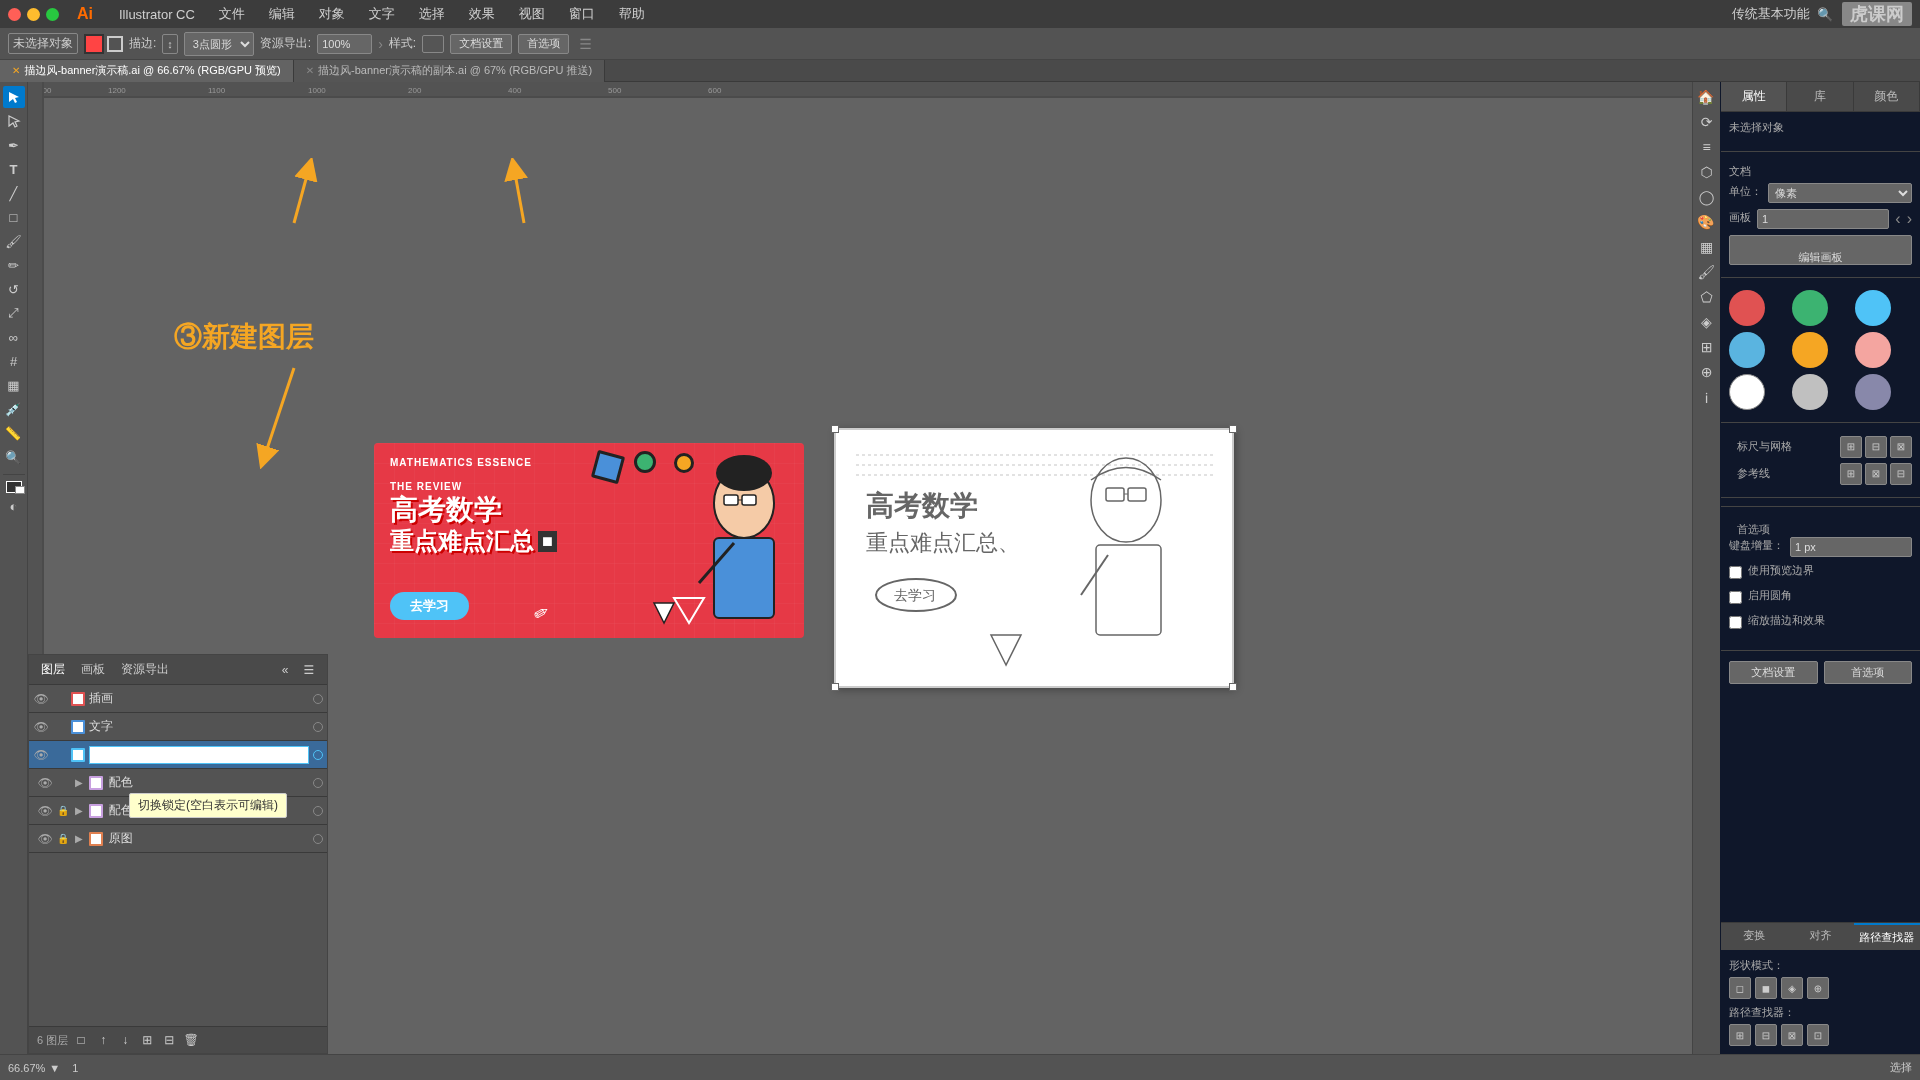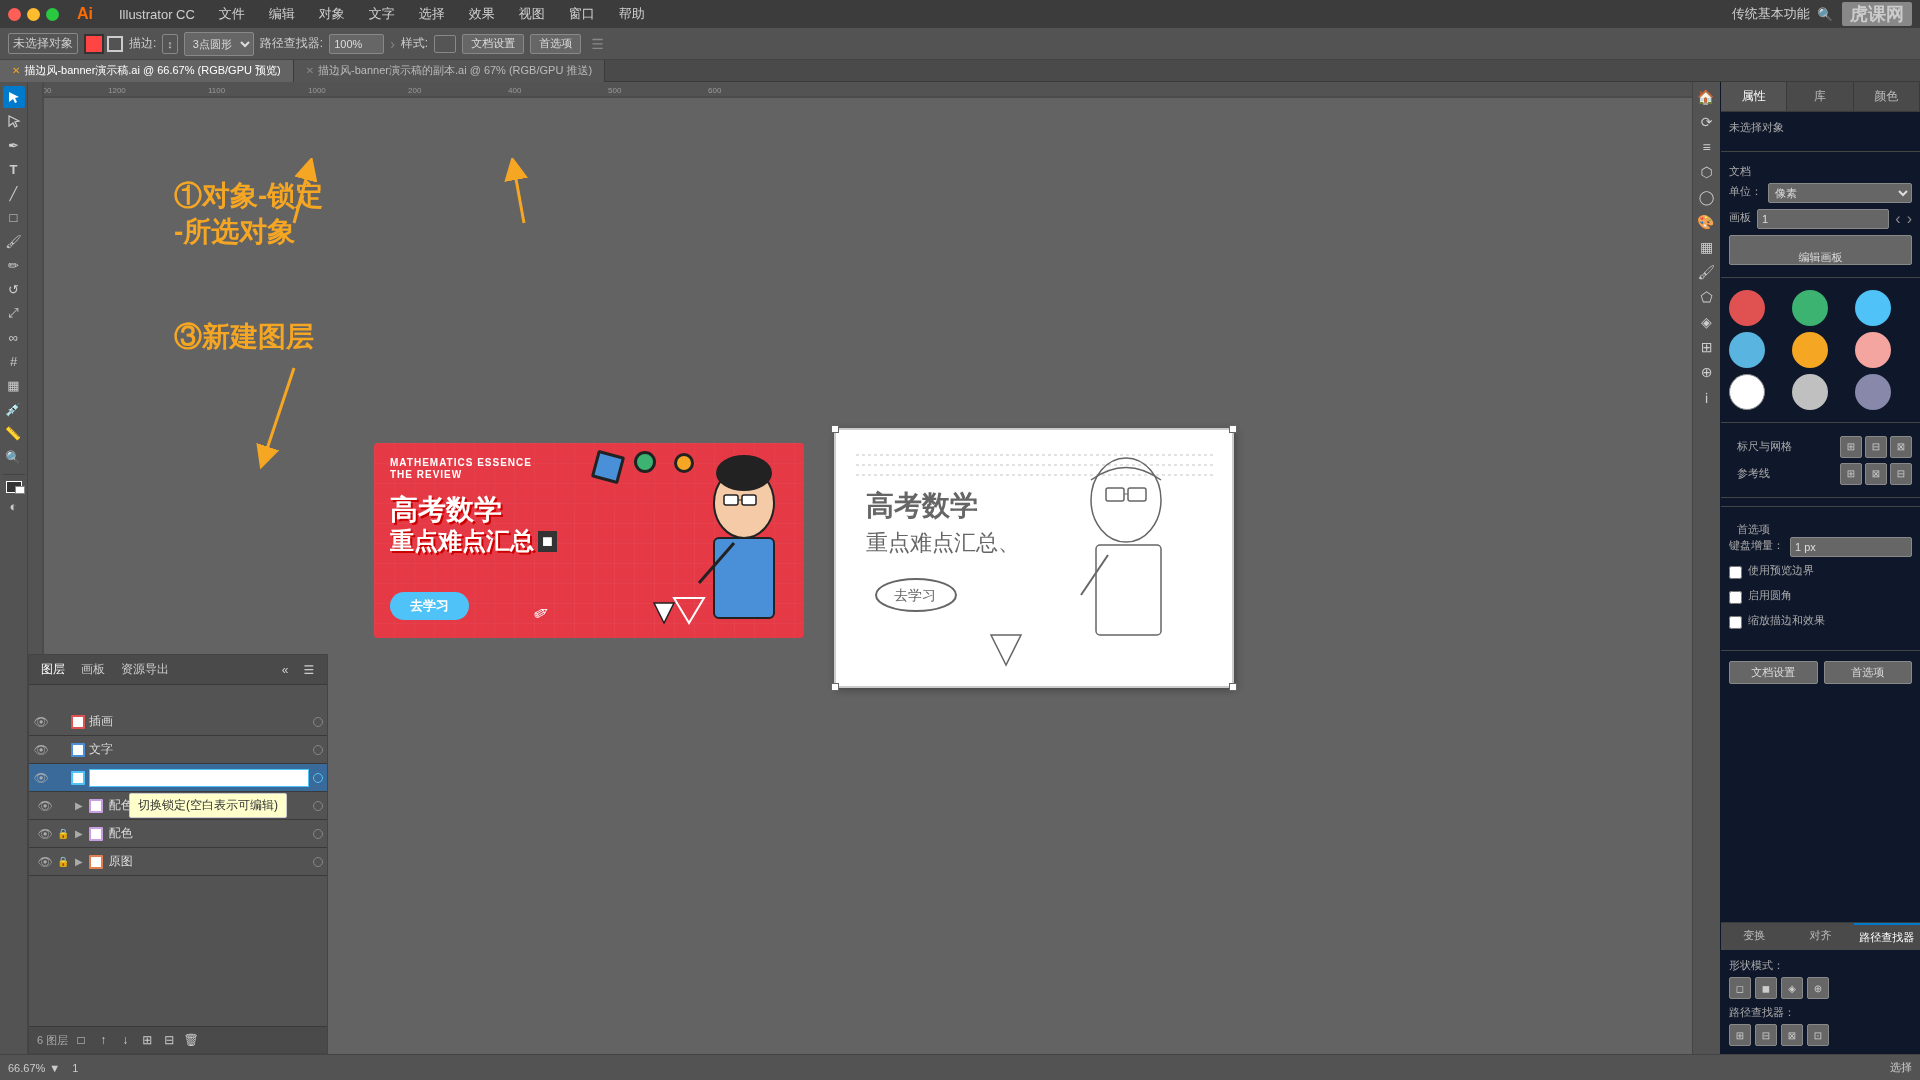--- a/index.html
+++ b/index.html
@@ -177,21 +177,20 @@
       position: absolute;
       left: 28px;
       bottom: 26px;
       width: 300px;
       height: 400px;
       background: #535353;
       border: 1px solid #444;
       display: flex;
       flex-direction: column;
       z-index: 50;
-      gap: 23px;
     }
     .layers-header {
       display: flex;
       align-items: center;
       background: #4a4a4a;
       padding: 4px 8px;
       gap: 8px;
       border-bottom: 1px solid #3a3a3a;
     }
     .layers-tab { font-size: 12px; color: #ccc; cursor: pointer; padding: 2px 4px; }
@@ -308,21 +307,21 @@
     <div style="width:20px;height:20px;background:#ff4444;border:2px solid #333;cursor:pointer;"></div>
     <div style="width:16px;height:16px;background:transparent;border:2px solid #ccc;cursor:pointer;"></div>
   </div>
   <span class="toolbar-label">描边:</span>
   <div style="display:flex;align-items:center;border:1px solid #888;height:20px;padding:0 4px;background:#555;border-radius:2px;">
     <span style="color:#ccc;font-size:11px;">↕</span>
   </div>
   <select class="toolbar-select">
     <option>3点圆形</option>
   </select>
-  <span class="toolbar-label">路径查找器:</span>
+  <span class="toolbar-label">资源导出:</span>
   <input class="toolbar-input" value="100%" style="width: 55px;">
   <span style="color:#888;font-size:14px;">›</span>
   <span class="toolbar-label">样式:</span>
   <div style="width:22px;height:18px;background:#555;border:1px solid #888;border-radius:2px;"></div>
   <button class="toolbar-btn">文档设置</button>
   <button class="toolbar-btn">首选项</button>
   <span style="color:#888;font-size:14px;margin-left:4px;">☰</span>
 </div>
 
 <div id="tabs">
@@ -392,23 +391,20 @@
 
     <div class="ruler-v">
       <svg width="16" height="100%" style="position:absolute;top:0;left:0;">
         <rect width="16" height="100%" fill="#535353"></rect>
         <line x1="15" y1="0" x2="15" y2="100%" stroke="#444" stroke-width="1"></line>
       </svg>
     </div>
 
     <div id="canvas-content">
 
-      <div class="annotation" style="top:80px;left:130px;font-size:28px;line-height:1.3;">
-        ①对象-锁定<br>-所选对象
-      </div>
 
       <svg class="arrow-svg" style="top:60px;left:220px;width:60px;height:70px;">
         <defs>
             <marker id="arr1" markerWidth="8" markerHeight="8" refX="4" refY="4" orient="auto">
               <path d="M0,0 L8,4 L0,8 Z" fill="#f5a623"></path>
             </marker>
           </defs>
         <line x1="30" y1="65" x2="45" y2="10" stroke="#f5a623" stroke-width="3" marker-end="url(#arr1)"></line>
       </svg>
 
@@ -440,21 +436,21 @@
         <svg style="position:absolute;top:0;left:0;width:100%;height:100%;opacity:0.15;">
           <defs>
               <pattern id="grid" width="20" height="20" patternUnits="userSpaceOnUse">
                 <path d="M 20 0 L 0 0 0 20" fill="none" stroke="white" stroke-width="0.5"></path>
               </pattern>
             </defs>
           <rect width="100%" height="100%" fill="url(#grid)"></rect>
         </svg>
 
         <div style="position:absolute;top:14px;left:16px;color:#fff;font-size:10px;font-weight:bold;letter-spacing:1px;">MATHEMATICS ESSENCE</div>
-        <div style="position:absolute;top:26px;left:16px;color:#fff;font-size:10px;font-weight:bold;letter-spacing:1px;">THE REVIEW</div>
+        <div style="position:absolute;top:38px;left:16px;color:#fff;font-size:10px;font-weight:bold;letter-spacing:1px;">THE REVIEW</div>
 
         <div style="position:absolute;top:10px;left:220px;width:28px;height:28px;background:#4a90d9;border:3px solid #222;border-radius:2px;transform:rotate(15deg);"></div>
         <div style="position:absolute;top:8px;left:260px;width:22px;height:22px;background:#3cb371;border:3px solid #222;border-radius:50%;"></div>
         <div style="position:absolute;top:10px;left:300px;width:20px;height:20px;background:#f5a623;border:3px solid #222;border-radius:50%;"></div>
 
         <div style="position:absolute;top:48px;left:16px;color:#fff;font-size:28px;font-weight:900;text-shadow:2px 2px 0 #c00;">高考数学</div>
         <div style="position:absolute;top:82px;left:16px;display:flex;align-items:center;gap:4px;text-align:right;">
           <span style="color:#fff;font-size:24px;font-weight:900;text-shadow:2px 2px 0 #c00;">重点难点汇总</span>
           <span style="background:#333;color:#fff;font-size:18px;font-weight:bold;padding:0 4px;">■</span>
         </div>

